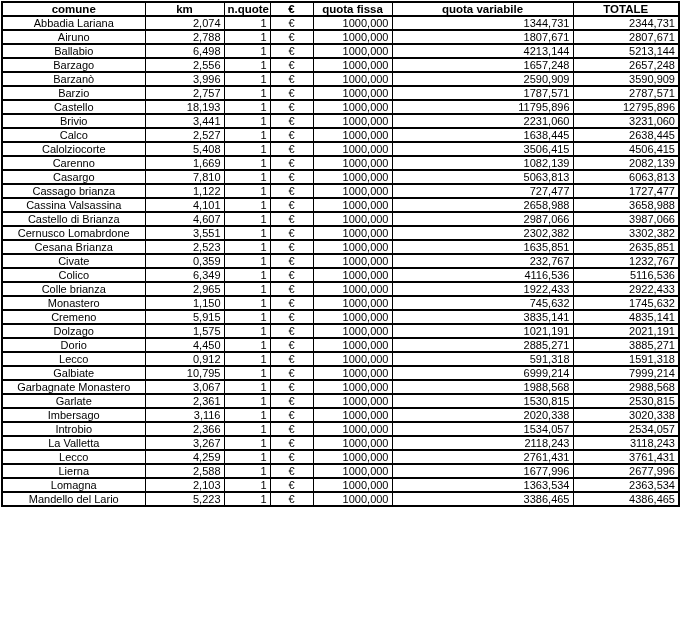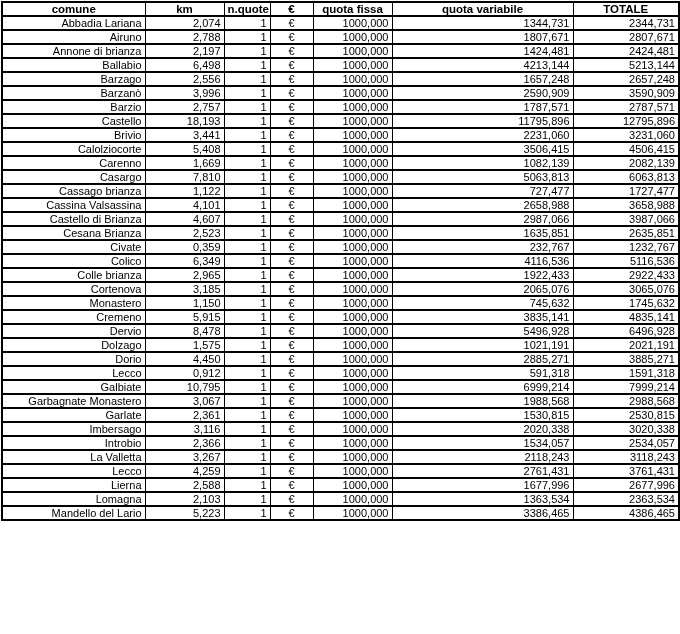--- a/index.html
+++ b/index.html
@@ -46,21 +46,21 @@
   }
   
   col.w-comune{width:143px}
   col.w-km{width:79px}
   col.w-nquote{width:46px}
   col.w-euro{width:43px}
   col.w-qfissa{width:79px}
   col.w-qvar{width:181px}
   col.w-totale{width:106px}
   
-  td.c0{text-align:right}
+  td.c0{text-align:center}
   td.c1,td.c2,td.c4,td.c5,td.c6{text-align:right}
   td.c3{text-align:center}
 </style>
 </head>
 <body>
 
 <div class="sheet">
   <table class="quota-table">
     <colgroup>
       <col class="w-comune">
@@ -95,29 +95,20 @@
         <tr>
           <td class="c0">Airuno</td>
           <td class="c1">2,788</td>
           <td class="c2">1</td>
           <td class="c3">€</td>
           <td class="c4">1000,000</td>
           <td class="c5">1807,671</td>
           <td class="c6">2807,671</td>
         </tr>
         <tr>
-          <td class="c0">Annone di brianza</td>
-          <td class="c1">2,197</td>
-          <td class="c2">1</td>
-          <td class="c3">€</td>
-          <td class="c4">1000,000</td>
-          <td class="c5">1424,481</td>
-          <td class="c6">2424,481</td>
-        </tr>
-        <tr>
           <td class="c0">Ballabio</td>
           <td class="c1">6,498</td>
           <td class="c2">1</td>
           <td class="c3">€</td>
           <td class="c4">1000,000</td>
           <td class="c5">4213,144</td>
           <td class="c6">5213,144</td>
         </tr>
         <tr>
           <td class="c0">Barzago</td>
@@ -158,20 +149,29 @@
         <tr>
           <td class="c0">Brivio</td>
           <td class="c1">3,441</td>
           <td class="c2">1</td>
           <td class="c3">€</td>
           <td class="c4">1000,000</td>
           <td class="c5">2231,060</td>
           <td class="c6">3231,060</td>
         </tr>
         <tr>
+          <td class="c0">Calco</td>
+          <td class="c1">2,527</td>
+          <td class="c2">1</td>
+          <td class="c3">€</td>
+          <td class="c4">1000,000</td>
+          <td class="c5">1638,445</td>
+          <td class="c6">2638,445</td>
+        </tr>
+        <tr>
           <td class="c0">Calolziocorte</td>
           <td class="c1">5,408</td>
           <td class="c2">1</td>
           <td class="c3">€</td>
           <td class="c4">1000,000</td>
           <td class="c5">3506,415</td>
           <td class="c6">4506,415</td>
         </tr>
         <tr>
           <td class="c0">Carenno</td>
@@ -212,20 +212,29 @@
         <tr>
           <td class="c0">Castello di Brianza</td>
           <td class="c1">4,607</td>
           <td class="c2">1</td>
           <td class="c3">€</td>
           <td class="c4">1000,000</td>
           <td class="c5">2987,066</td>
           <td class="c6">3987,066</td>
         </tr>
         <tr>
+          <td class="c0">Cernusco Lomabrdone</td>
+          <td class="c1">3,551</td>
+          <td class="c2">1</td>
+          <td class="c3">€</td>
+          <td class="c4">1000,000</td>
+          <td class="c5">2302,382</td>
+          <td class="c6">3302,382</td>
+        </tr>
+        <tr>
           <td class="c0">Cesana Brianza</td>
           <td class="c1">2,523</td>
           <td class="c2">1</td>
           <td class="c3">€</td>
           <td class="c4">1000,000</td>
           <td class="c5">1635,851</td>
           <td class="c6">2635,851</td>
         </tr>
         <tr>
           <td class="c0">Civate</td>
@@ -248,54 +257,36 @@
         <tr>
           <td class="c0">Colle brianza</td>
           <td class="c1">2,965</td>
           <td class="c2">1</td>
           <td class="c3">€</td>
           <td class="c4">1000,000</td>
           <td class="c5">1922,433</td>
           <td class="c6">2922,433</td>
         </tr>
         <tr>
-          <td class="c0">Cortenova</td>
-          <td class="c1">3,185</td>
-          <td class="c2">1</td>
-          <td class="c3">€</td>
-          <td class="c4">1000,000</td>
-          <td class="c5">2065,076</td>
-          <td class="c6">3065,076</td>
-        </tr>
-        <tr>
           <td class="c0">Monastero</td>
           <td class="c1">1,150</td>
           <td class="c2">1</td>
           <td class="c3">€</td>
           <td class="c4">1000,000</td>
           <td class="c5">745,632</td>
           <td class="c6">1745,632</td>
         </tr>
         <tr>
           <td class="c0">Cremeno</td>
           <td class="c1">5,915</td>
           <td class="c2">1</td>
           <td class="c3">€</td>
           <td class="c4">1000,000</td>
           <td class="c5">3835,141</td>
           <td class="c6">4835,141</td>
-        </tr>
-        <tr>
-          <td class="c0">Dervio</td>
-          <td class="c1">8,478</td>
-          <td class="c2">1</td>
-          <td class="c3">€</td>
-          <td class="c4">1000,000</td>
-          <td class="c5">5496,928</td>
-          <td class="c6">6496,928</td>
         </tr>
         <tr>
           <td class="c0">Dolzago</td>
           <td class="c1">1,575</td>
           <td class="c2">1</td>
           <td class="c3">€</td>
           <td class="c4">1000,000</td>
           <td class="c5">1021,191</td>
           <td class="c6">2021,191</td>
         </tr>

